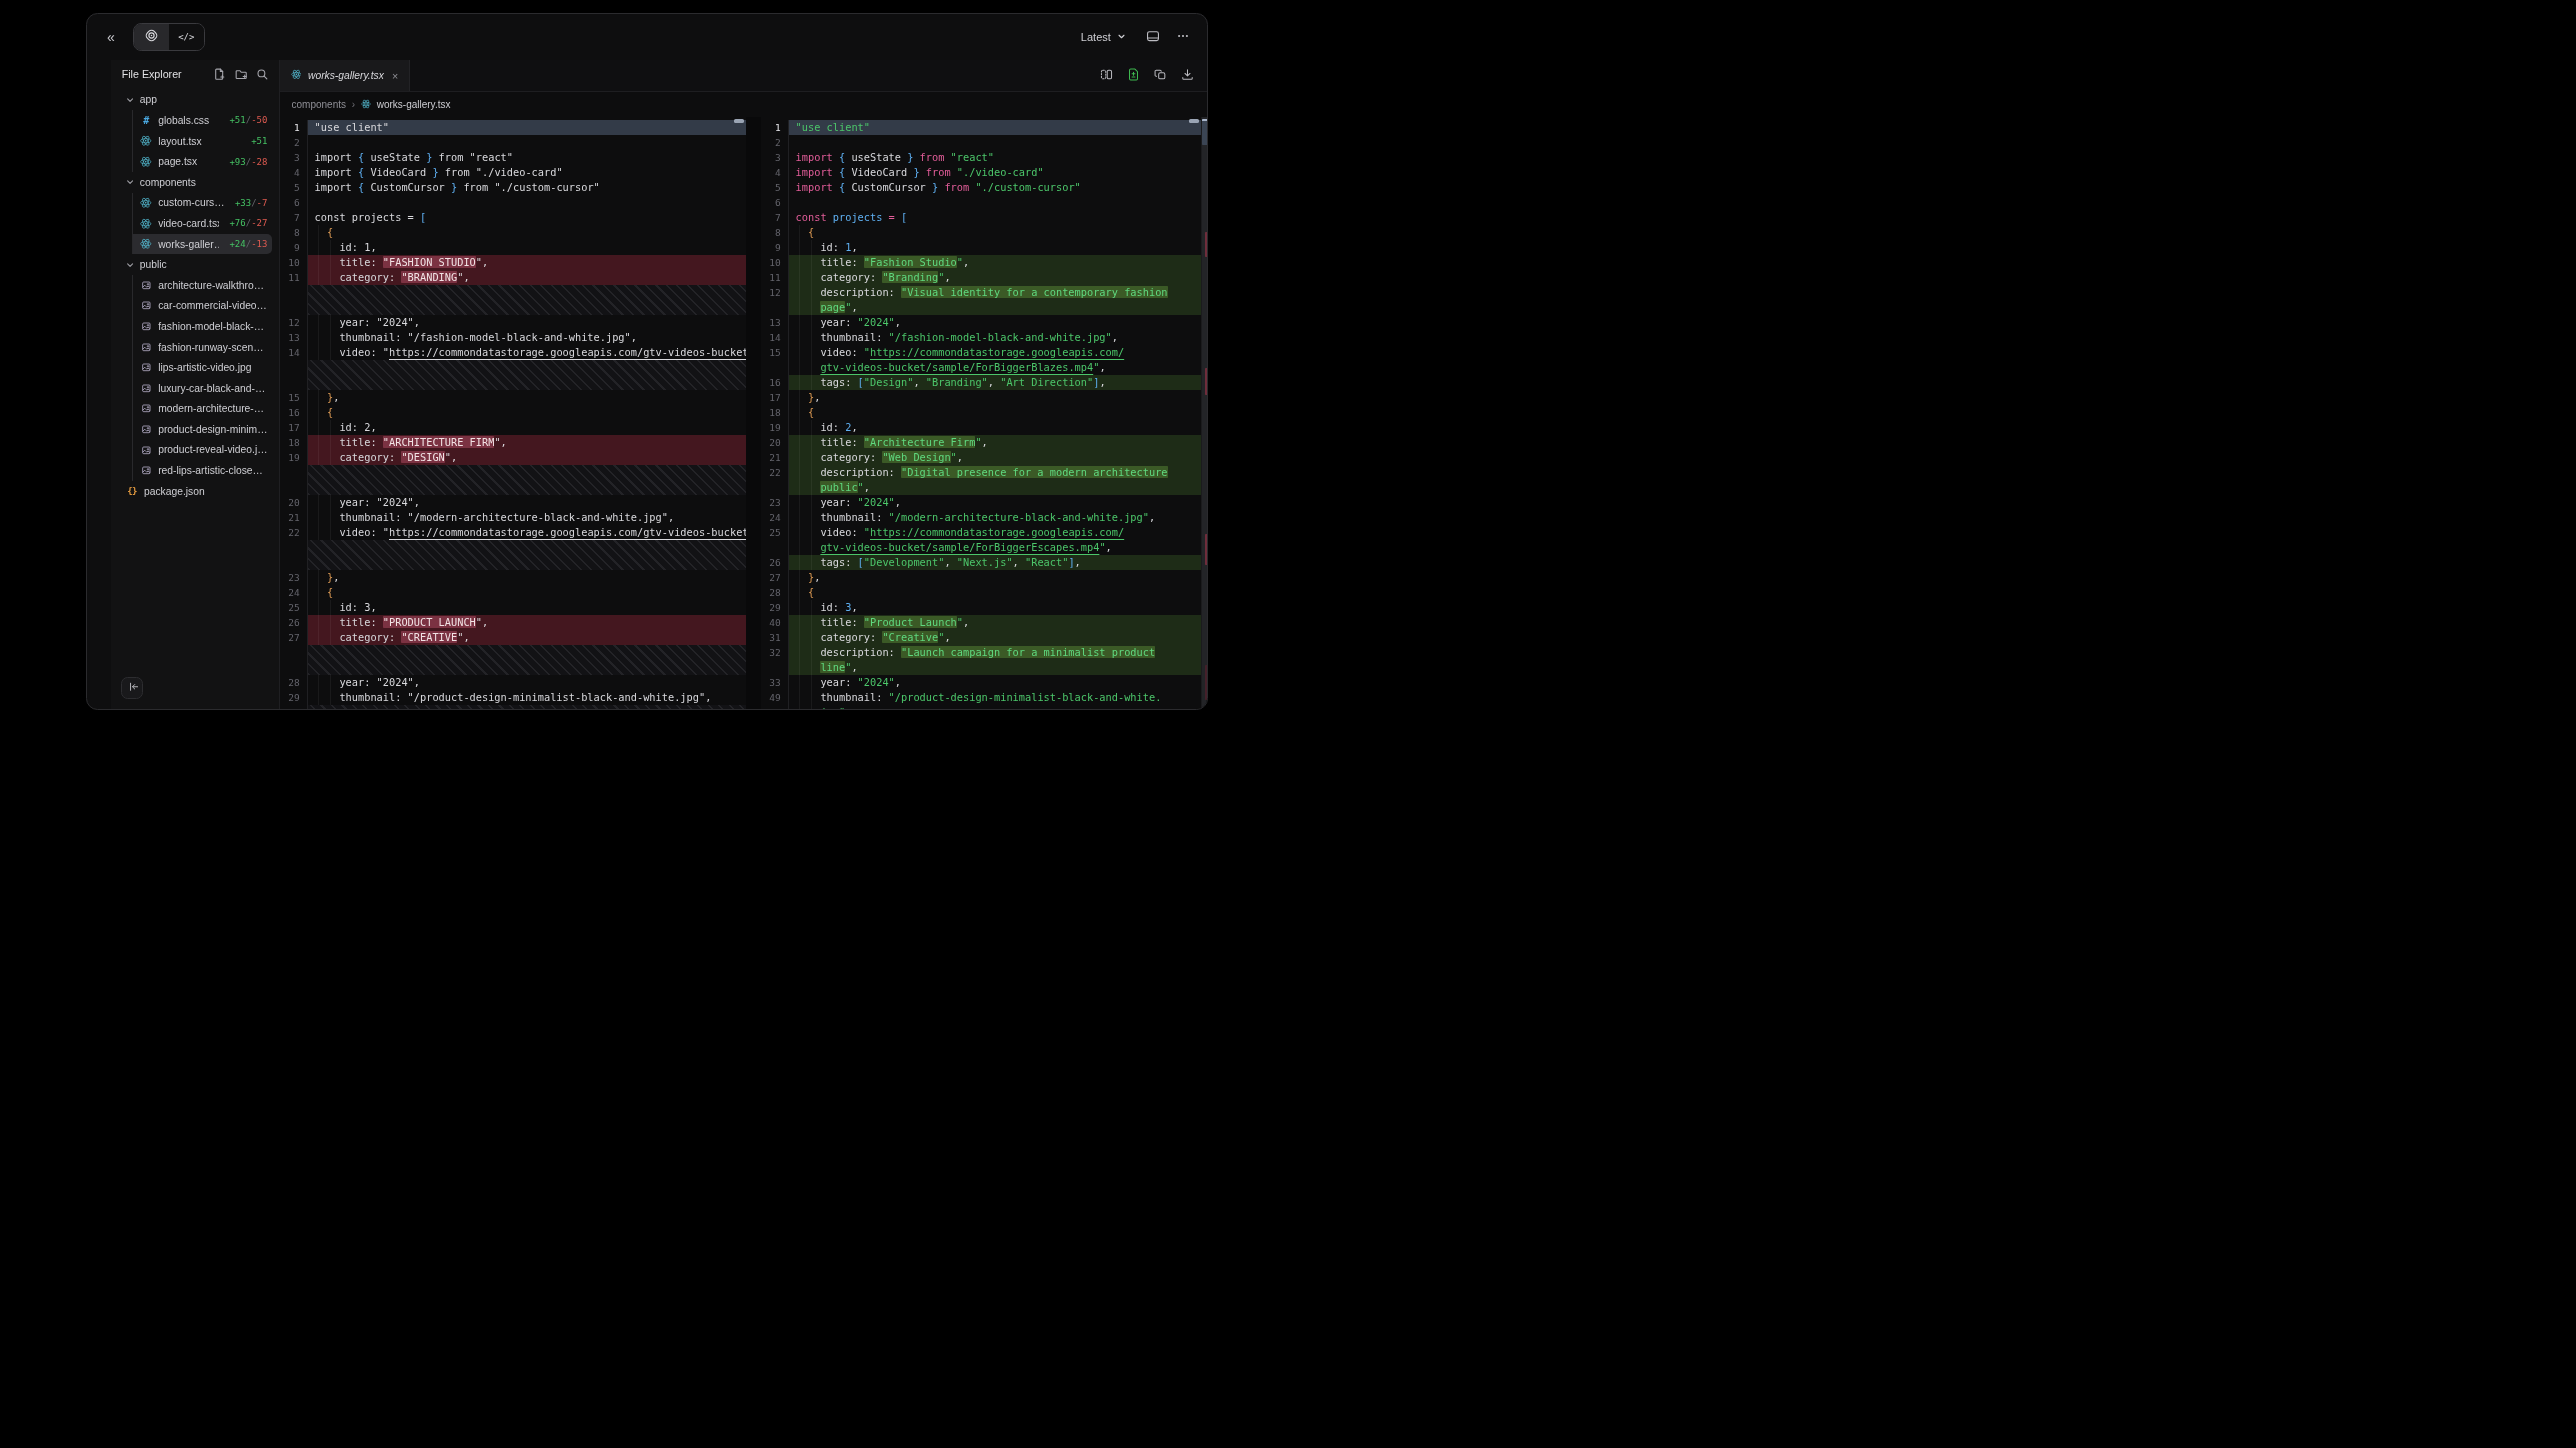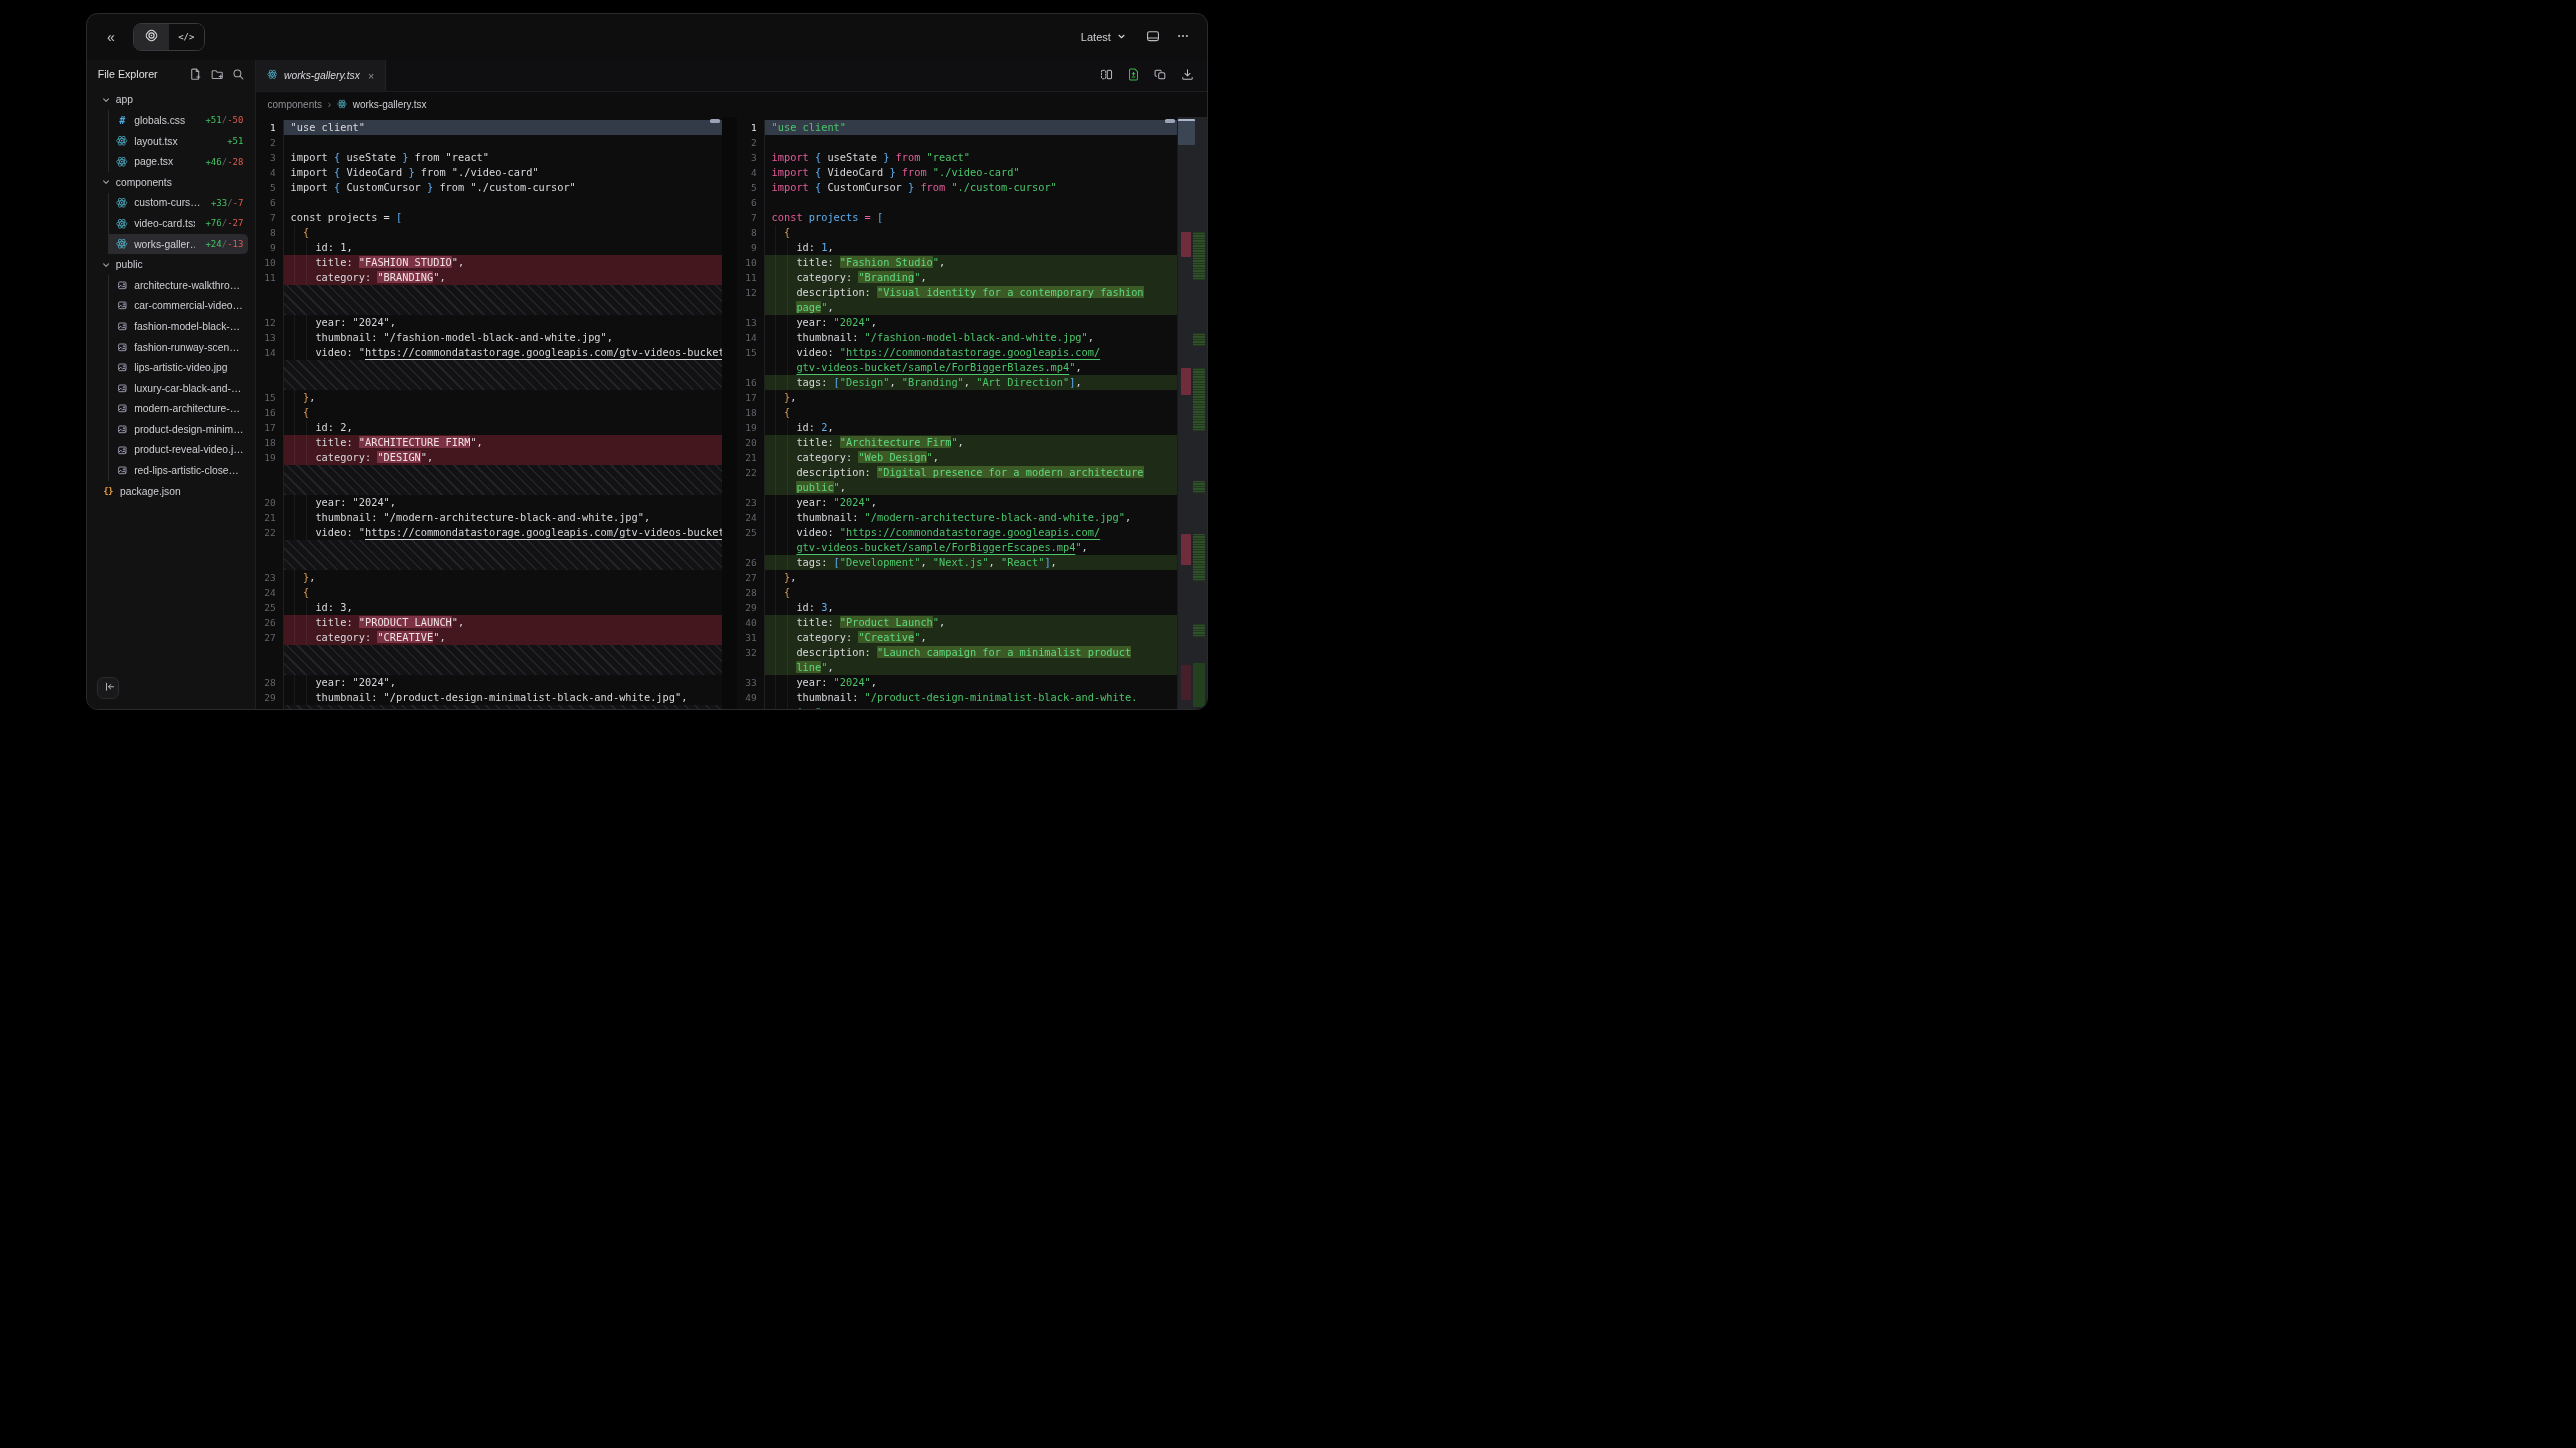--- a/index.html
+++ b/index.html
@@ -13,21 +13,21 @@
   .toggle{display:flex;height:26px;border:0.8px solid #3a3a3e;border-radius:8.2px;overflow:hidden;}
   .toggle .seg{width:35px;display:grid;place-items:center;background:#0f0f10;border:none;cursor:pointer;color:#d8d8dc;}
   .toggle .seg.active{background:#28282b;}
   .toggle .seg .codeglyph{font-family:"DejaVu Sans Mono",monospace;font-size:9px;color:#d8d8dc;}
   .sp{flex:1;}
   .latest{display:flex;align-items:center;gap:5.8px;background:none;border:none;color:#cfcfd4;font-size:11px;cursor:pointer;font-family:inherit;}
   .iconbtn{background:none;border:none;color:#bcbcc2;cursor:pointer;display:grid;place-items:center;padding:1.6px;}
   svg.st{fill:none;stroke:currentColor;stroke-width:1.4;stroke-linecap:round;stroke-linejoin:round;}
   
   .bodyrow{display:flex;height:calc(100% - 46px);}
-  .sidebar{width:169px;flex:none;border-right:0.8px solid #1f1f22;background:#121213;position:relative;box-sizing:border-box;}
+  .sidebar{width:169px;flex:none;border-right:0.8px solid #1f1f22;background:#121213;position:relative;box-sizing:border-box;margin-left:24px;}
   .sbhead{height:28px;display:flex;align-items:center;padding:0 10.7px;gap:6.6px;}
   .sbtitle{font-size:10.7px;color:#e0e0e3;font-weight:500;}
   .sbicons{margin-left:auto;display:flex;gap:9px;color:#a6a6ad;}
   .sbicons button{background:none;border:none;color:inherit;padding:0;cursor:pointer;display:grid;place-items:center;}
   .tree{padding:1.6px 6.6px 6.6px 6.6px;font-size:10.3px;color:#cfcfd4;}
   .trow{display:flex;align-items:center;height:20.6px;gap:5.8px;padding:0 5px 0 8.2px;border-radius:5px;cursor:pointer;}
   .trow.child{margin-left:14px;border-left:0.8px solid #29292c;border-radius:0 5px 5px 0;padding-left:7.4px;}
   .trow.selsb{background:#2b2b2f;}
   .trow .lbl{white-space:nowrap;overflow:hidden;flex:0 1 auto;}
   .trow .chev{color:#9c9ca2;display:grid;place-items:center;width:8.2px;flex:none;}
@@ -180,21 +180,21 @@
             <div class="trow child">
               <span class="fic">
                 <svg width="11.5" height="11.5" viewBox="0 0 18 18" fill="none" stroke="#58c4dc" stroke-width="1">
                   <ellipse cx="9" cy="9" rx="8" ry="3.2"></ellipse>
                   <ellipse cx="9" cy="9" rx="8" ry="3.2" transform="rotate(60 9 9)"></ellipse>
                   <ellipse cx="9" cy="9" rx="8" ry="3.2" transform="rotate(120 9 9)"></ellipse>
                   <circle cx="9" cy="9" r="1.3" fill="#58c4dc" stroke="none"></circle>
                 </svg>
               </span>
               <span class="lbl">page.tsx</span>
-              <span class="stats"><span class="a">+46</span><span class="sl">/</span><span class="d">-28</span></span>
+              <span class="stats"><span class="a">+93</span><span class="sl">/</span><span class="d">-28</span></span>
             </div>
             <div class="trow">
               <span class="chev">
                 <svg class="st" width="8.2" height="8.2" viewBox="0 0 10 10">
                   <path d="M2 3.5l3 3 3-3"></path>
                 </svg>
               </span>
               <span class="lbl">components</span>
             </div>
             <div class="trow child">

